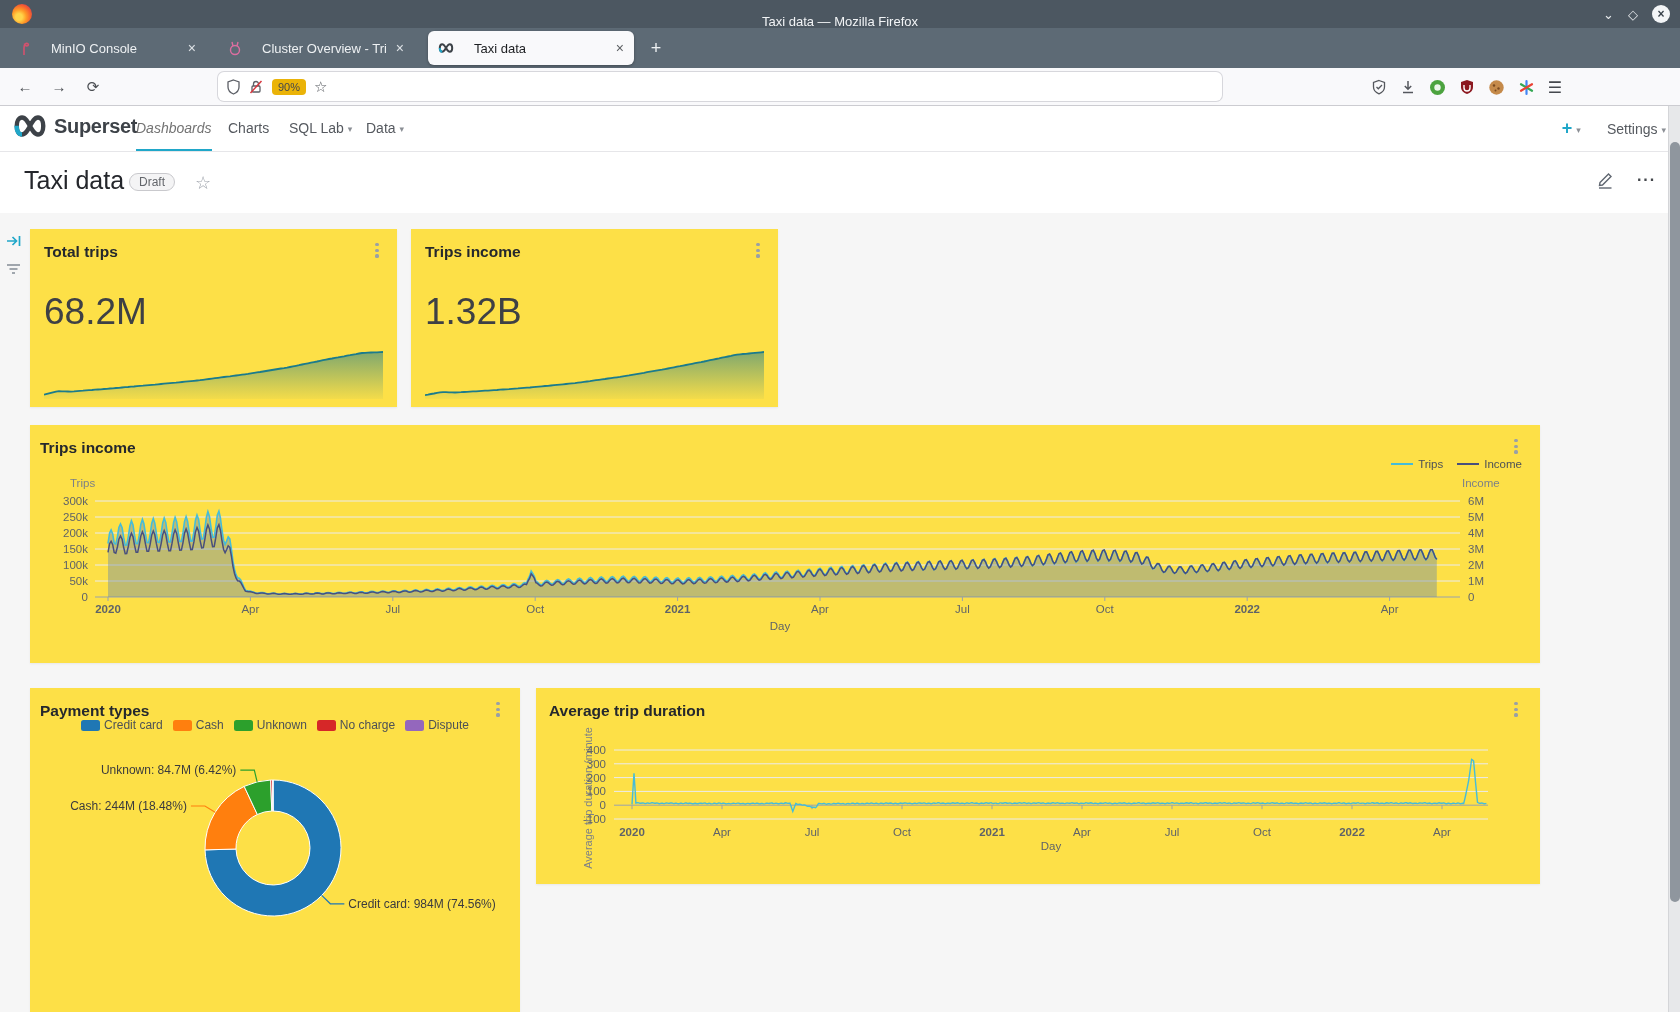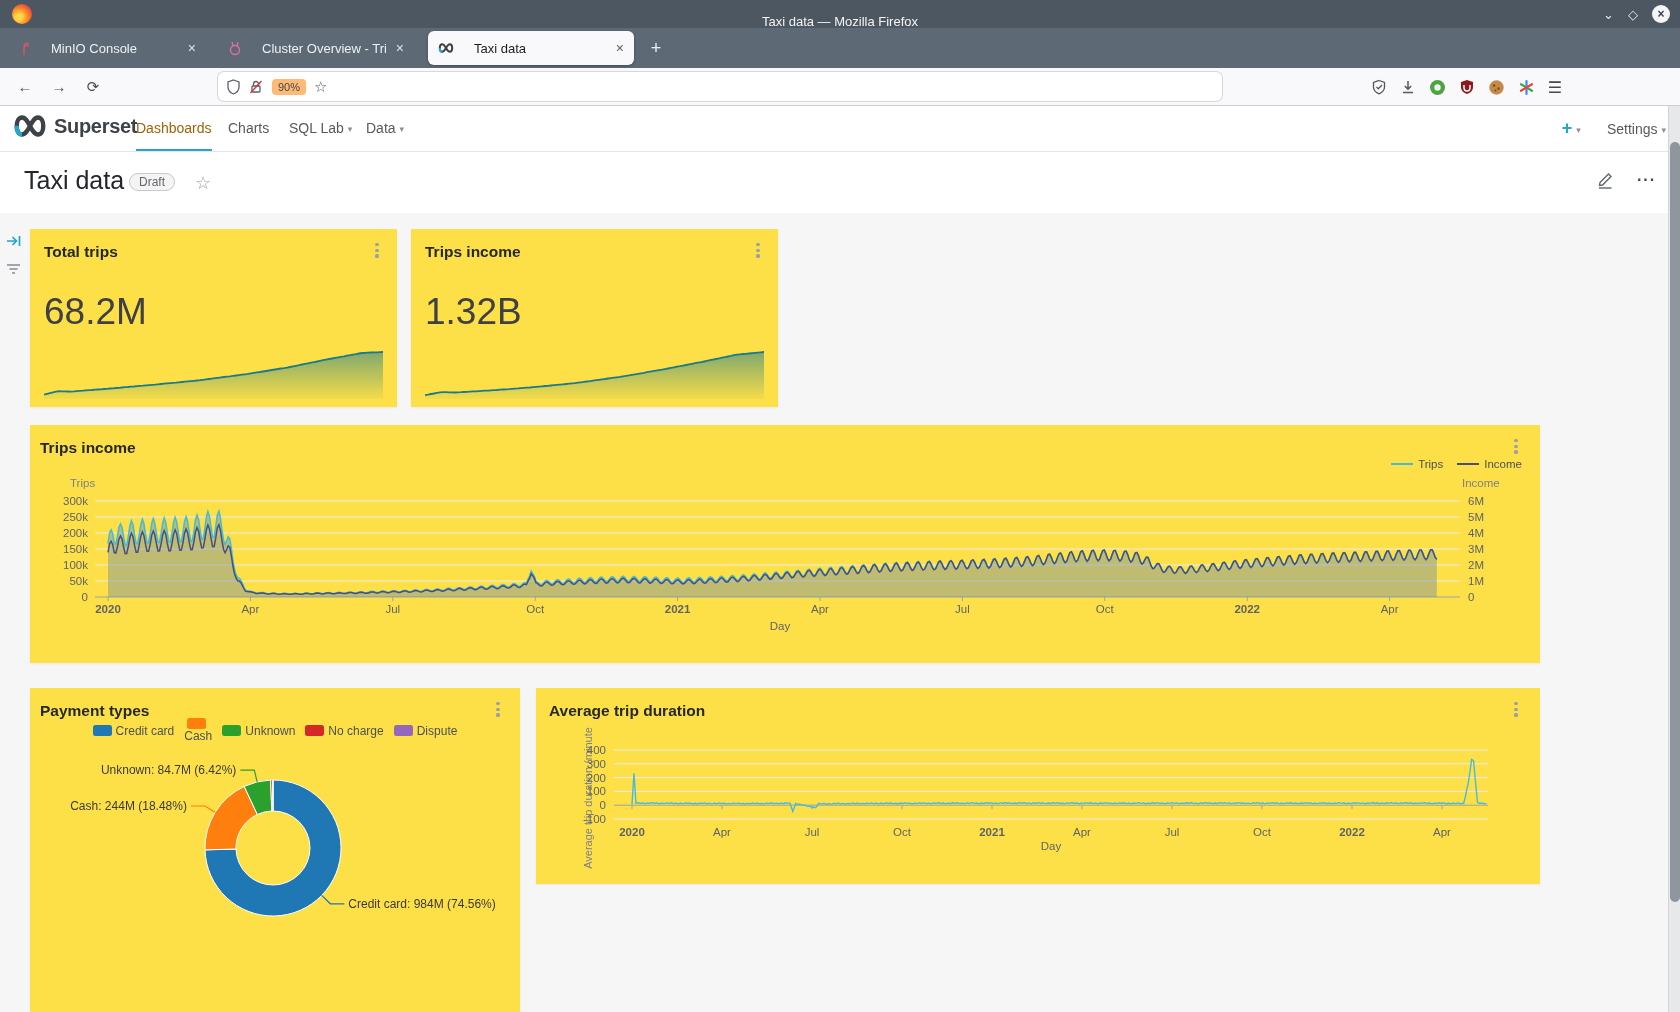--- a/index.html
+++ b/index.html
@@ -21,29 +21,29 @@
   .tab .tab-close{margin-left:10px;color:#dfe3e7;font-size:14px;}
   .tab.active{background:#f9f9fb;color:#1c1e21;box-shadow:0 1px 3px rgba(0,0,0,.3);}
   .tab.active .tab-close{color:#5c5f63;}
   .newtab{position:absolute;top:8px;width:24px;height:24px;color:#eef1f3;font-size:18px;text-align:center;line-height:24px;}
 
   .toolbar{position:absolute;left:0;top:68px;width:1680px;height:38px;background:#f9f9fb;border-bottom:1px solid #ccccd1;}
   .nav-btn{position:absolute;top:6px;width:26px;height:26px;color:#4b4e53;font-size:15px;text-align:center;line-height:26px;border-radius:4px;}
   .urlbar{position:absolute;left:218px;top:4px;width:1004px;height:29px;background:#ffffff;border-radius:6px;box-shadow:0 0 0 1px #d7d7dc;display:flex;align-items:center;padding:0 8px;}
   .url-text{font-size:13px;color:#70727a;white-space:nowrap;overflow:hidden;flex:1;margin-left:6px;}
   .url-text .host{color:#1c1d20;}
-  .zoom-pill{background:#fdba74;border-radius:4px;font-size:11px;color:#45474c;padding:2px 6px;margin:0 8px;}
+  .zoom-pill{background:#eab308;border-radius:4px;font-size:11px;color:#45474c;padding:2px 6px;margin:0 8px;}
   .tool-icons{position:absolute;right:118px;top:6px;display:flex;gap:13px;align-items:center;height:26px;}
 
   
   .ss-nav{position:absolute;left:0;top:106px;width:1680px;height:46px;background:#ffffff;border-bottom:1px solid #e6e6e9;}
   .brand{position:absolute;left:12px;top:8px;display:flex;align-items:center;}
   .brand-name{font-size:20px;font-weight:bold;color:#3d4248;margin-left:6px;letter-spacing:-.3px;}
   .nav-item{position:absolute;top:0;height:45px;line-height:45px;font-size:14px;color:#55595f;}
-  .nav-item.active{color:#a16207;border-bottom:2px solid #20a7c9;}
+  .nav-item.active{color:#737373;border-bottom:2px solid #20a7c9;font-style:italic;}
   .caret{font-size:9px;color:#8b8f95;margin-left:4px;vertical-align:1px;}
   .nav-right{position:absolute;right:14px;top:0;height:45px;display:flex;align-items:center;gap:26px;}
   .plus-btn{color:#20a7c9;font-size:18px;font-weight:bold;}
   .settings{font-size:14px;color:#55595f;}
 
   .ss-header{position:absolute;left:0;top:152px;width:1680px;height:61px;background:#ffffff;}
   .dash-title{position:absolute;left:24px;top:14px;font-size:25px;color:#24262b;}
   .draft-pill{position:absolute;left:129px;top:21px;border:1px solid #c9c9cd;background:#f4f4f5;border-radius:10px;font-size:12px;color:#63666b;padding:1px 9px;}
   .fav-star{position:absolute;left:195px;top:20px;color:#9ea3ab;font-size:18px;}
   .hdr-actions{position:absolute;right:24px;top:18px;display:flex;gap:22px;align-items:center;color:#5f6670;}
@@ -315,21 +315,21 @@
       <div class="kebab" style="right:16px;">
           <i></i>
           <i></i>
           <i></i>
         </div>
       <div class="pay-legend" id="payLegend">
           <span style="display: flex; align-items: center;">
             <span class="sw" style="background: rgb(31, 119, 180);"></span>
             <span>Credit card</span>
           </span>
-          <span style="display: flex; align-items: center; flex-direction: column;">
+          <span style="display: flex; align-items: center;">
             <span class="sw" style="background: rgb(255, 127, 14);"></span>
             <span>Cash</span>
           </span>
           <span style="display: flex; align-items: center;">
             <span class="sw" style="background: rgb(44, 160, 44);"></span>
             <span>Unknown</span>
           </span>
           <span style="display: flex; align-items: center;">
             <span class="sw" style="background: rgb(214, 39, 40);"></span>
             <span>No charge</span>

